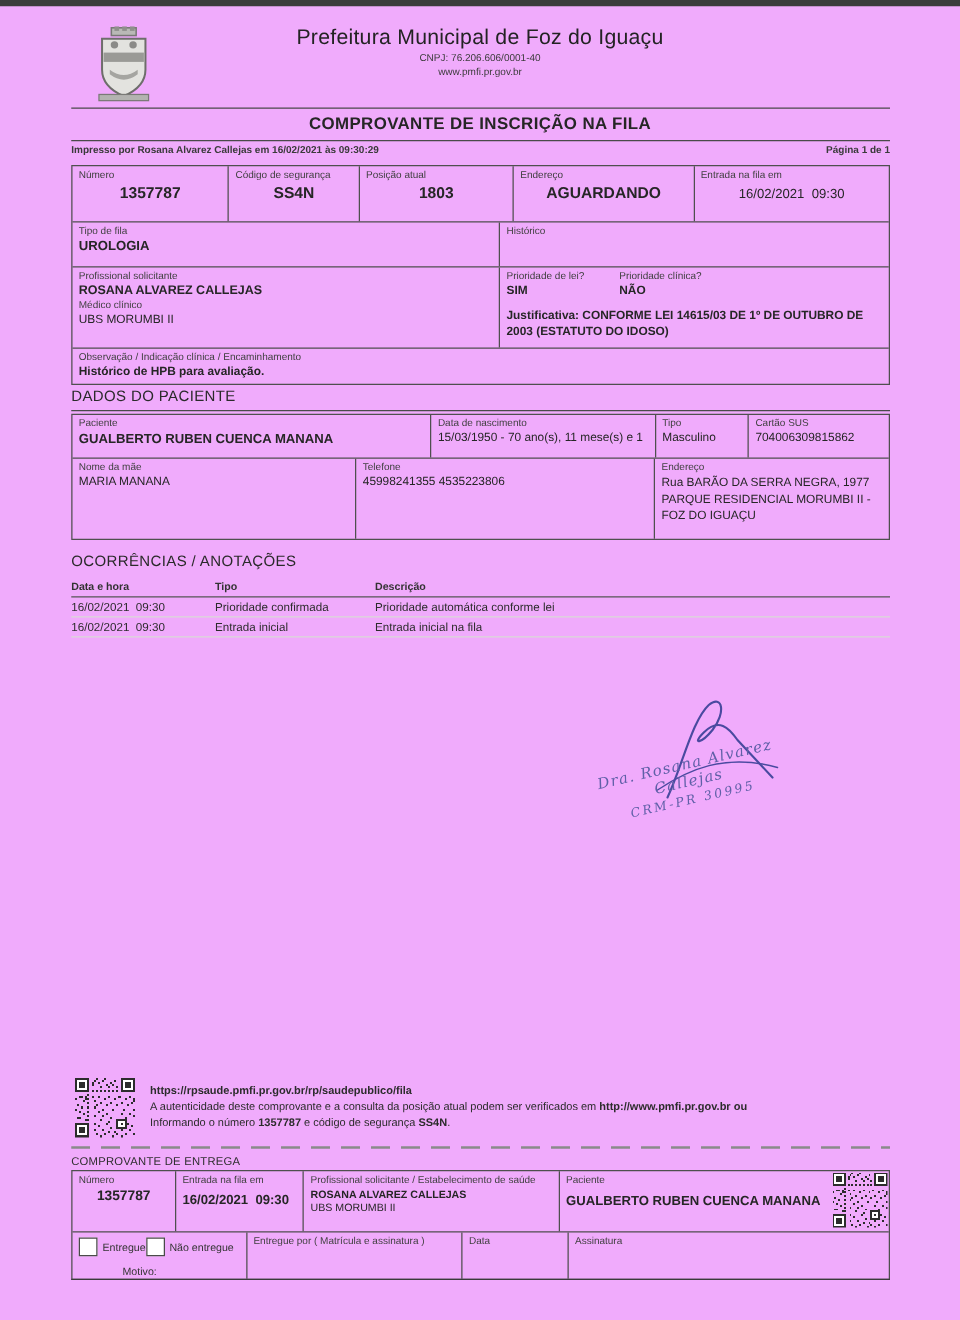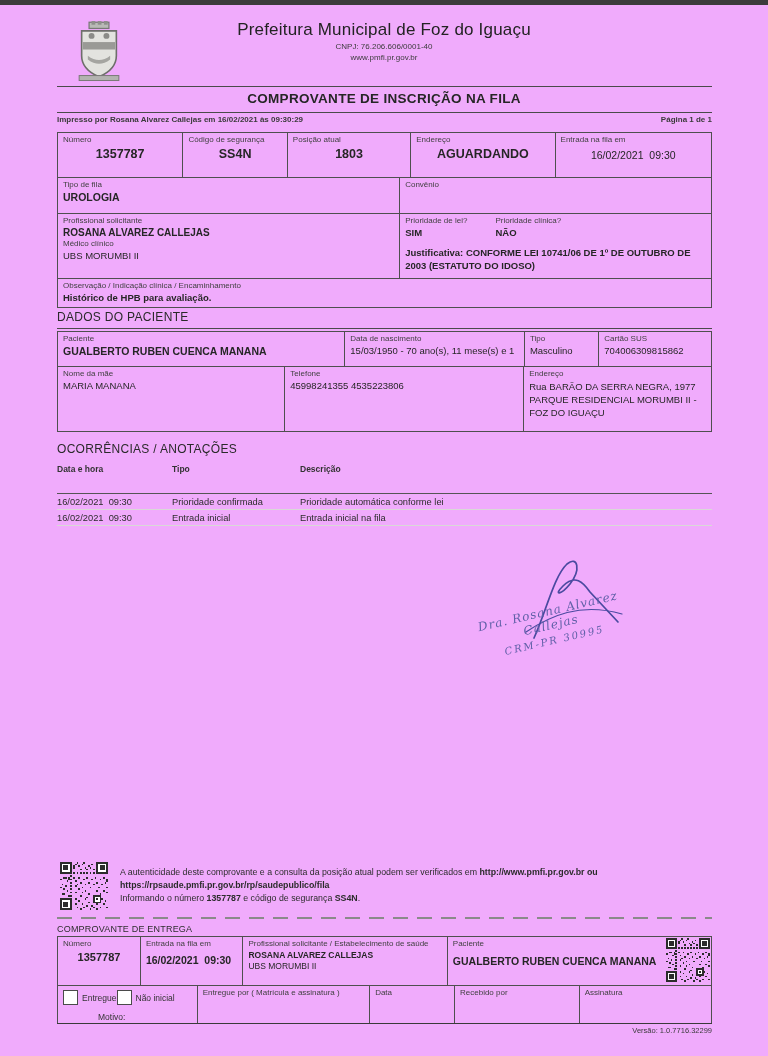--- a/index.html
+++ b/index.html
@@ -25,21 +25,21 @@
   .cell:last-child{border-right:none;}
   .lab{font-size:8px;color:#3f3f3f;}
   .val{font-size:9.5px;color:#262626;margin-top:2px;white-space:pre-wrap;}
   .vbold{font-weight:bold;}
   .vbig{font-size:12.5px;font-weight:bold;text-align:center;margin-top:3px;}
   .vmid{font-size:10.5px;text-align:center;margin-top:5px;}
 
   .sec-head{position:absolute;left:57px;width:655px;font-size:12px;color:#2a2a2a;letter-spacing:.3px;}
 
   
-  .occ-head{display:flex;font-size:8.5px;font-weight:bold;color:#333;border-bottom:1px solid #555;padding-bottom:19px;justify-content:space-between;}
+  .occ-head{display:flex;font-size:8.5px;font-weight:bold;color:#333;border-bottom:1px solid #555;padding-bottom:3px;justify-content:space-between;}
   .occ-row{display:flex;font-size:9.3px;color:#2c2c2c;padding:3px 0 2px 0;border-bottom:1px solid #d9d9d6;}
   .c1{width:115px;} .c2{width:128px;} .c3{flex:1;}
 
   
   .sig{position:absolute;left:432px;top:566px;width:220px;height:110px;}
   .stamp{position:absolute;left:18px;top:38px;transform:rotate(-13deg);color:#6060a8;
          font-family:"DejaVu Serif",serif;font-style:italic;text-align:center;}
   .stamp .l1{font-size:12px;letter-spacing:1px;}
   .stamp .l2{font-size:10px;margin-top:3px;letter-spacing:2px;}
   .sig svg{position:absolute;left:88px;top:-12px;}
@@ -146,42 +146,42 @@
         <div class="lab">Entrada na fila em</div>
         <div class="val vmid">16/02/2021  09:30</div>
       </div>
     </div>
     <div class="trow" style="height:35px">
       <div class="cell" style="width:52.4%">
         <div class="lab">Tipo de fila</div>
         <div class="val vbold" style="font-size:10.5px">UROLOGIA</div>
       </div>
       <div class="cell" style="width:47.6%">
-        <div class="lab">Convênio</div>
+        <div class="lab">Histórico</div>
       </div>
     </div>
     <div class="trow" style="height:64px">
       <div class="cell" style="width:52.4%">
         <div class="lab">Profissional solicitante</div>
         <div class="val vbold" style="font-size:10px">ROSANA ALVAREZ CALLEJAS</div>
         <div class="lab" style="margin-top:1px">Médico clínico</div>
         <div class="val">UBS MORUMBI II</div>
       </div>
       <div class="cell" style="width:47.6%">
         <div style="display:flex;gap:28px">
           <div>
             <div class="lab">Prioridade de lei?</div>
             <div class="val vbold">SIM</div>
           </div>
           <div>
             <div class="lab">Prioridade clínica?</div>
             <div class="val vbold">NÃO</div>
           </div>
         </div>
-        <div class="val vbold" style="margin-top:8px;line-height:13px">Justificativa: CONFORME LEI 10741/06 DE 1º DE OUTUBRO DE 2003 (ESTATUTO DO IDOSO)</div>
+        <div class="val vbold" style="margin-top:8px;line-height:13px">Justificativa: CONFORME LEI 14615/03 DE 1º DE OUTUBRO DE 2003 (ESTATUTO DO IDOSO)</div>
       </div>
     </div>
     <div class="trow" style="height:28px">
       <div class="cell" style="width:100%">
         <div class="lab">Observação / Indicação clínica / Encaminhamento</div>
         <div class="val vbold">Histórico de HPB para avaliação.</div>
       </div>
     </div>
   </div>
 
@@ -252,24 +252,24 @@
   </div>
 
   <div class="verify">
     <span class="qr">
       <svg width="48" height="48" viewBox="0 0 29 29">
           <use href="#qrsym"></use>
         </svg>
     </span>
     <div class="txt">
       <div>
+        <b>https://rpsaude.pmfi.pr.gov.br/rp/saudepublico/fila</b>
+      </div>
+      <div>
         <span>A autenticidade deste comprovante e a consulta da posição atual podem ser verificados em </span><b>http://www.pmfi.pr.gov.br ou</b>
-      </div>
-      <div>
-        <b>https://rpsaude.pmfi.pr.gov.br/rp/saudepublico/fila</b>
       </div>
       <div>
         <span>Informando o número </span><b>1357787</b><span> e código de segurança </span><b>SS4N</b><span>.</span>
       </div>
     </div>
   </div>
 
   <div class="dashes"></div>
   <div class="entrega-head">COMPROVANTE DE ENTREGA</div>
 
@@ -300,35 +300,31 @@
     </div>
     <div class="trow" style="height:37px">
       <div class="cell" style="width:21.4%">
         <div class="checks">
           <span class="cklab">
             <span class="cbx"></span>
             <span>Entregue</span>
           </span>
           <span class="cklab">
             <span class="cbx"></span>
-            <span>Não inicial</span>
+            <span>Não entregue</span>
           </span>
         </div>
         <div class="motivo">Motivo:</div>
       </div>
       <div class="cell" style="width:26.4%">
         <div class="lab">Entregue por ( Matrícula e assinatura )</div>
       </div>
       <div class="cell" style="width:13%">
         <div class="lab">Data</div>
       </div>
-      <div class="cell" style="width:19.1%">
-        <div class="lab">Recebido por</div>
-      </div>
       <div class="cell" style="width:20.1%">
         <div class="lab">Assinatura</div>
       </div>
     </div>
   </div>
 
   <div class="thick-line"></div>
-  <div class="version">Versão: 1.0.7716.32299</div>
 </div>
 
 </body></html>

